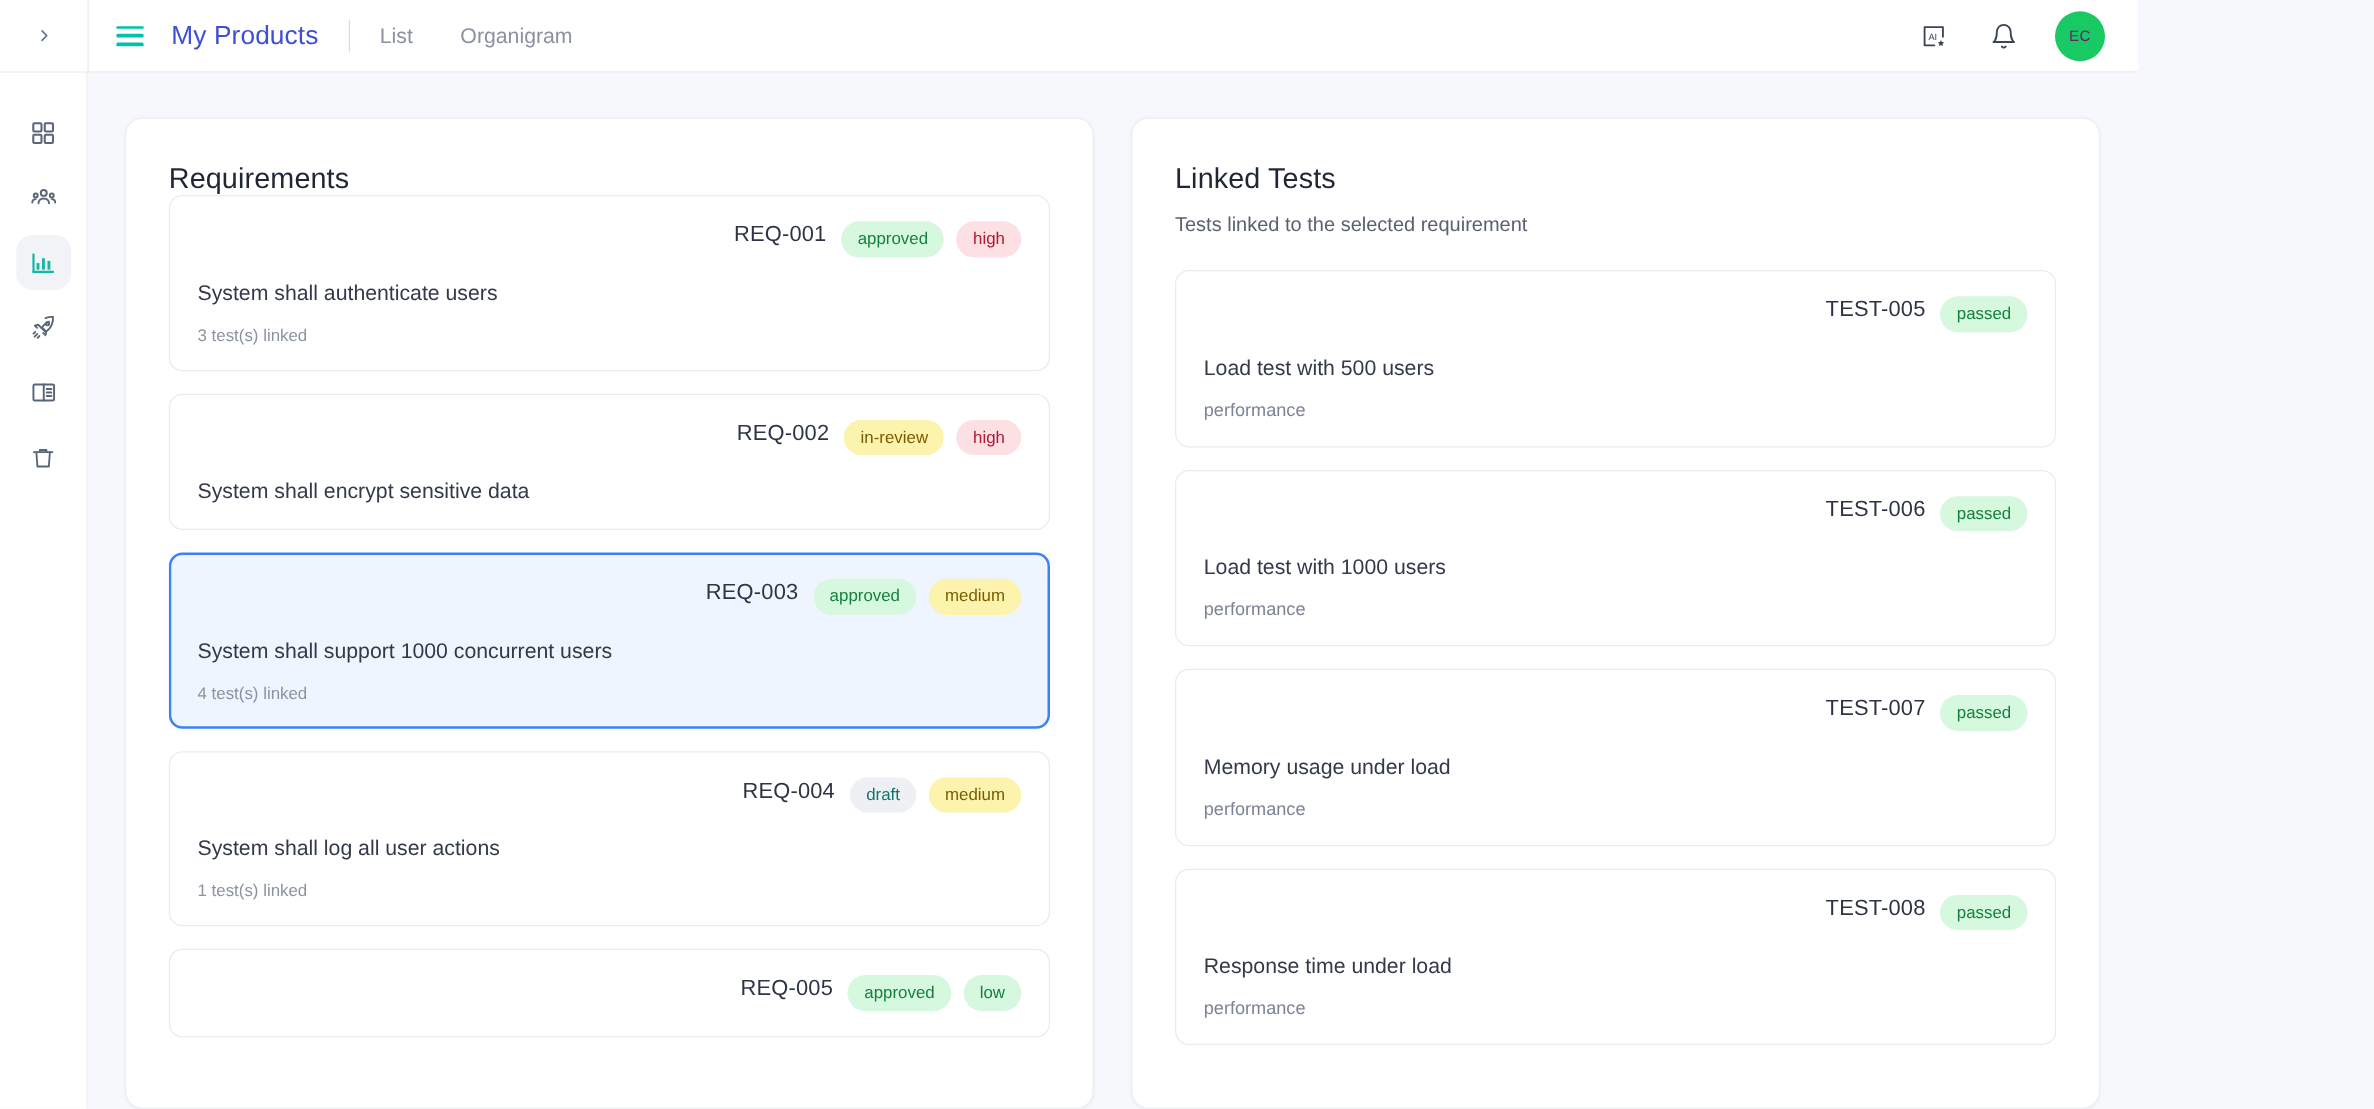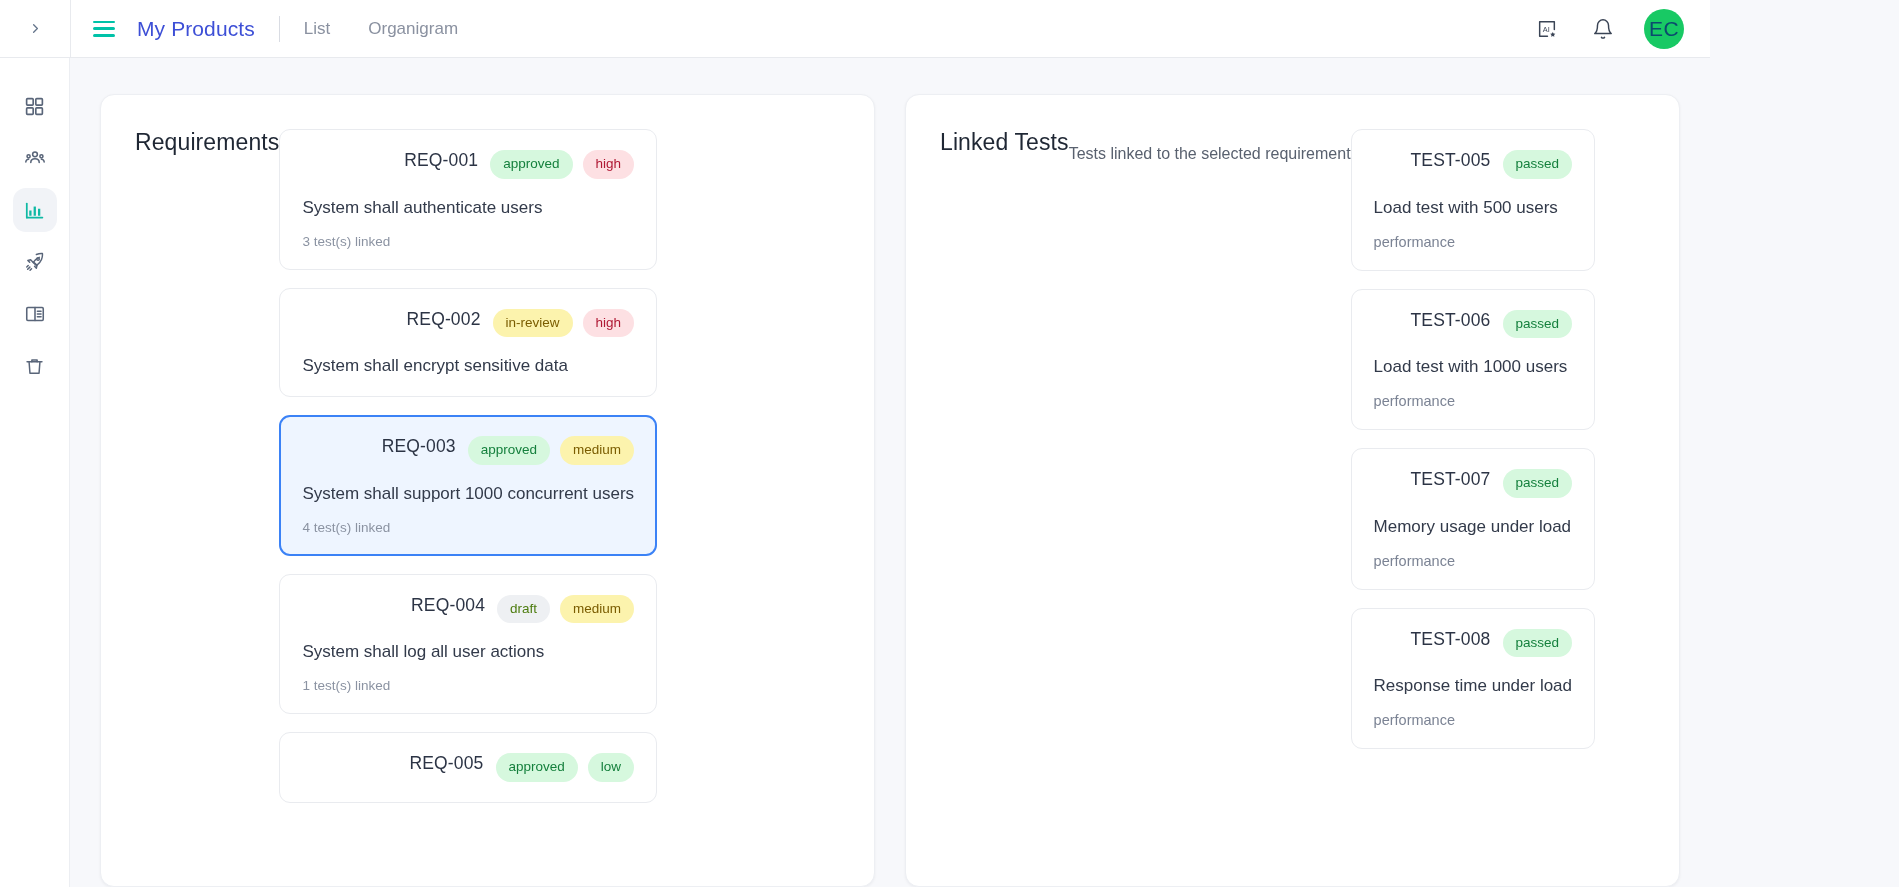--- a/index.html
+++ b/index.html
@@ -48,23 +48,23 @@
   }
   .hdr-div { width: 1px; height: 26px; background: #d9dce3; margin: 0 24px; }
   .hdr-tabs { display: flex; align-items: center; gap: 38px; }
   .hdr-tab { font-size: 17px; color: #8a91a0; cursor: pointer; white-space: nowrap; }
 
   .hdr-right { margin-left: auto; display: flex; align-items: center; gap: 26px; padding-right: 26px; }
   .icon-btn { width: 30px; height: 30px; display: flex; align-items: center; justify-content: center;
               color: #3a4455; cursor: pointer; }
   .avatar {
     width: 40px; height: 40px; border-radius: 50%;
-    background: #18c964; color: #0c4a6e;
+    background: #18c964; color: #701a75;
     display: flex; align-items: center; justify-content: center;
-    font-size: 21px; letter-spacing: .4px; cursor: pointer;
+    font-size: 12px; letter-spacing: .4px; cursor: pointer;
   }
 
   
   .body-wrap { flex: 1; display: flex; min-height: 0; }
 
   .sidebar {
     width: 70px; min-width: 70px;
     background: #ffffff;
     border-right: 1px solid #eceef2;
     display: flex; flex-direction: column; align-items: center;
@@ -85,21 +85,21 @@
     overflow: hidden;
   }
 
   .panel {
     background: #ffffff;
     border-radius: 14px;
     border: 1px solid #edeff3;
     box-shadow: 0 1px 3px rgba(16,24,40,.05);
     padding: 34px 34px 0 34px;
     flex: 1 1 0; min-width: 0;
-    display: flex; flex-direction: row;
+    display: flex; flex-direction: column;
     overflow: hidden;
   }
   .panel-title { font-size: 23px; color: #1f2734; font-weight: 400; letter-spacing: .1px; }
   .panel-sub { font-size: 16px; color: #59616f; margin-top: 16px; margin-bottom: 26px; }
 
   .card-list { display: flex; flex-direction: column; gap: 18px; overflow: hidden; }
 
   .card {
     border: 1px solid #e9ebef;
     border-radius: 11px;
@@ -117,21 +117,21 @@
   .card-id { font-size: 17.5px; color: #2c3445; letter-spacing: .15px; }
   .badges { display: flex; gap: 10px; flex-shrink: 0; }
   .badge {
     font-size: 13.5px; line-height: 1;
     padding: 7px 13px 8px 13px;
     border-radius: 999px; white-space: nowrap;
   }
   .b-green { background: #d6f8de; color: #15803d; }
   .b-red   { background: #fde0e3; color: #b01834; }
   .b-yellow{ background: #fcf3ad; color: #7a5c00; }
-  .b-gray  { background: #eef0f3; color: #4d7c0f; }
+  .b-gray  { background: #eef0f3; color: #0f766e; }
 
   .card-desc { font-size: 17px; color: #323a4a; margin-top: 19px; }
   .card-meta { font-size: 13.5px; color: #8b93a2; margin-top: 16px; }
   .card-tag  { font-size: 14.5px; color: #7b8394; margin-top: 16px; }
 </style>
 </head>
 <body>
 
 <div class="app">
 

